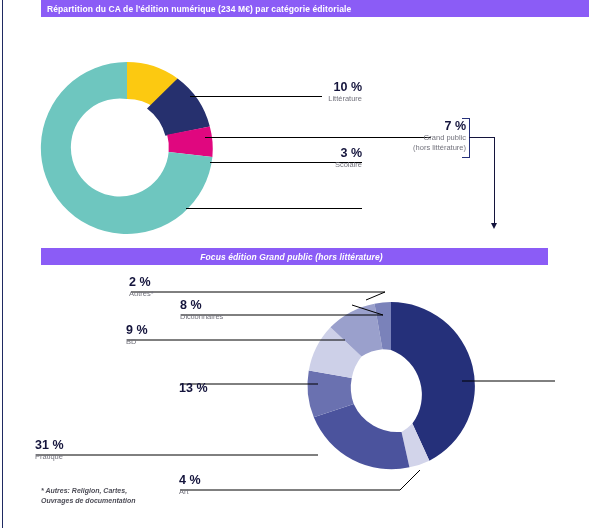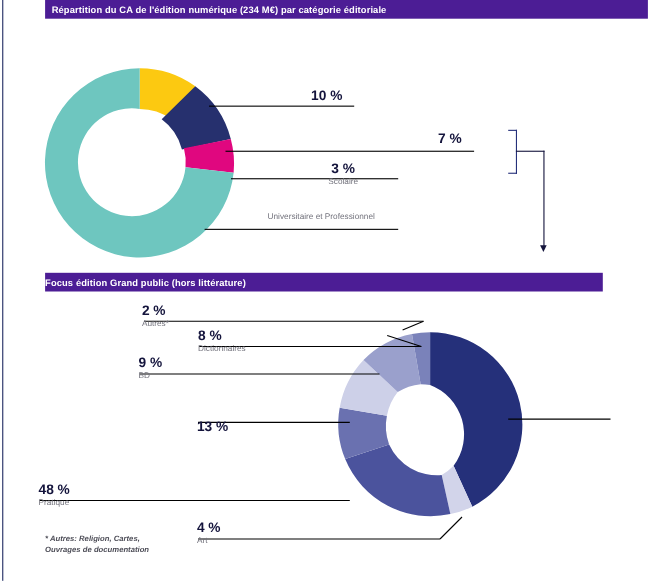--- a/index.html
+++ b/index.html
@@ -25,21 +25,21 @@
     position: absolute;
     left: 2px;
     top: 0;
     width: 1px;
     height: 528px;
     background: #1f2a62;
   }
   
   .bar {
     position: absolute;
-    background: #4c1d95;
+    background: #8b5cf6;
     color: #ffffff;
     font-size: 8.5px;
     font-weight: bold;
     letter-spacing: 0.1px;
     display: flex;
     align-items: center;
     box-sizing: border-box;
   }
   .bar-top {
     left: 41px;
@@ -48,21 +48,22 @@
     height: 17px;
     padding-left: 6px;
     justify-content: flex-start;
   }
   .bar-mid {
     left: 41px;
     top: 248px;
     width: 507px;
     height: 17px;
     padding-right: 6px;
-    justify-content: flex-start;
+    justify-content: center;
+    font-style: italic;
   }
 
   
   .donut-wrap { position: absolute; }
   .donut-wrap svg { display: block; }
 
   
   .callout {
     position: absolute;
     font-family: "Liberation Sans", sans-serif;
@@ -74,21 +75,21 @@
     line-height: 14px;
     display: block;
   }
   .callout .lbl {
     font-size: 7.5px;
     color: #73737d;
     line-height: 10px;
     display: block;
     white-space: pre-line;
   }
-  .callout.right-al { text-align: center; }
+  .callout.right-al { text-align: right; }
   .callout.left-al  { text-align: left; }
 
   
   .lead {
     position: absolute;
     background: #000000;
     height: 1px;
   }
   .lead-diag {
     position: absolute;
@@ -154,33 +155,35 @@
     </svg>
   </div>
 
   <div class="lead" style="left:190px; top:96px; width:132px;"></div>
   <div class="lead" style="left:205px; top:137px; width:226px;"></div>
   <div class="lead" style="left:210px; top:162px; width:152px;"></div>
   <div class="lead" style="left:186px; top:208px; width:176px;"></div>
 
   <div class="callout right-al" style="left:232px; top:80px; width:130px;">
     <span class="pct">10 %</span>
+    <span class="lbl">Littérature</span>
   </div>
 
   <div class="callout right-al" style="left:262px; top:146px; width:100px;">
     <span class="pct">3 %</span>
     <span class="lbl">Scolaire</span>
   </div>
 
   <div class="callout right-al" style="left:222px; top:192px; width:140px;">
-    <span class="lbl">Universitaire et Professionnel</span>
   </div>
 
   <div class="callout right-al" style="left:352px; top:119px; width:114px;">
     <span class="pct">7 %</span>
+    <span class="lbl">Grand public
+(hors littérature)</span>
   </div>
   <div class="bracket" style="left:462px; top:118px; width:8px; height:40px;"></div>
 
   <div class="arrow-line-h" style="left:469px; top:137px; width:26px;"></div>
   <div class="arrow-line-v" style="left:494px; top:137px; height:87px;"></div>
   <div class="arrow-head" style="left:491px; top:223px;"></div>
 
   <div class="bar bar-mid">
     <span>Focus édition Grand public (hors littérature)</span>
   </div>
@@ -231,21 +234,21 @@
   <div class="callout left-al" style="left:126px; top:323px; width:100px;">
     <span class="pct">9 %</span>
     <span class="lbl">BD</span>
   </div>
 
   <div class="callout left-al" style="left:179px; top:381px; width:140px;">
     <span class="pct">13 %</span>
   </div>
 
   <div class="callout left-al" style="left:35px; top:438px; width:120px;">
-    <span class="pct">48 %</span>
+    <span class="pct">31 %</span>
     <span class="lbl">Pratique</span>
   </div>
 
   <div class="callout left-al" style="left:179px; top:473px; width:100px;">
     <span class="pct">4 %</span>
     <span class="lbl">Art</span>
   </div>
 
 
   <div class="footnote" style="left:41px; top:486px; width:160px;">* Autres: Religion, Cartes,

